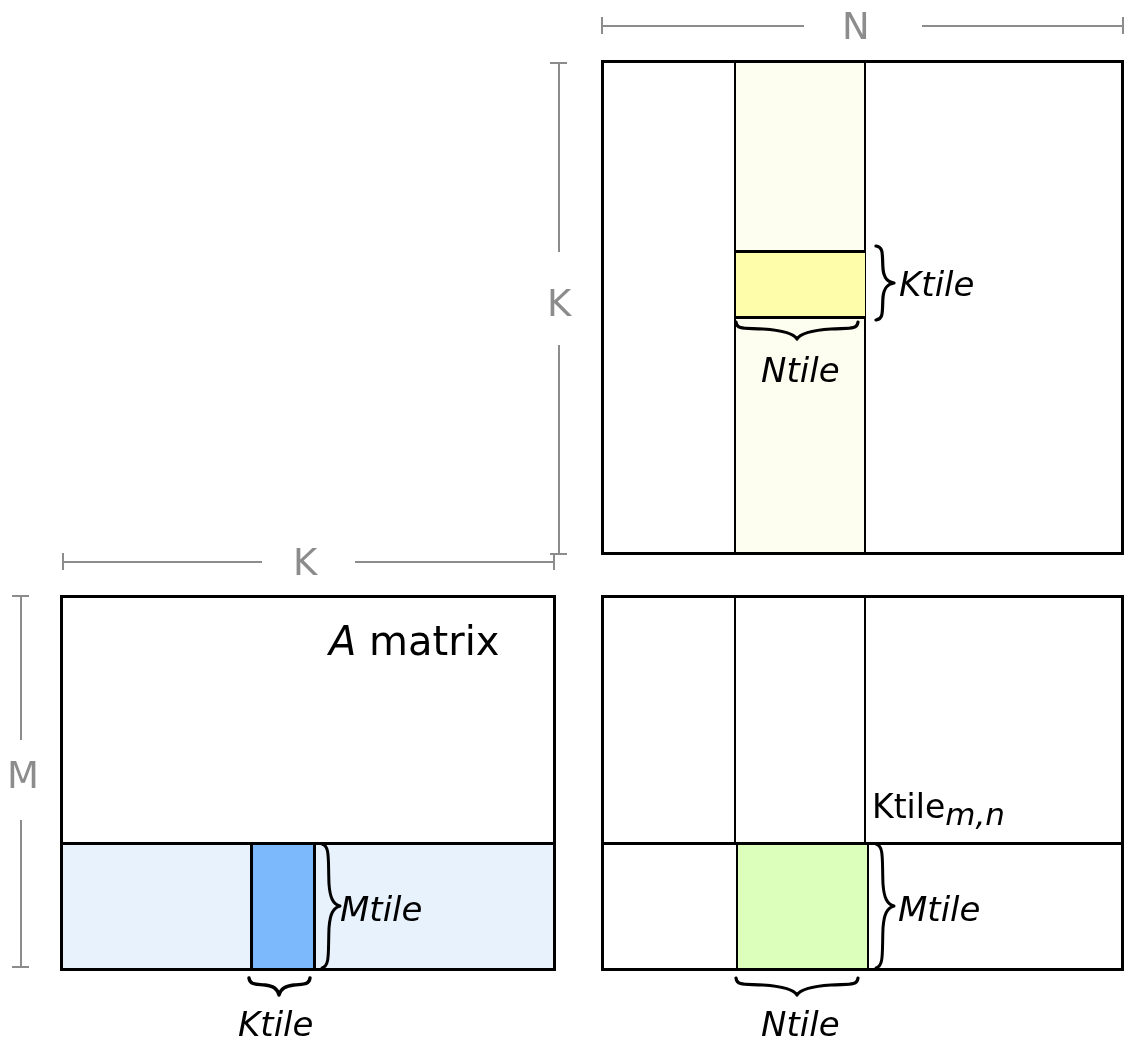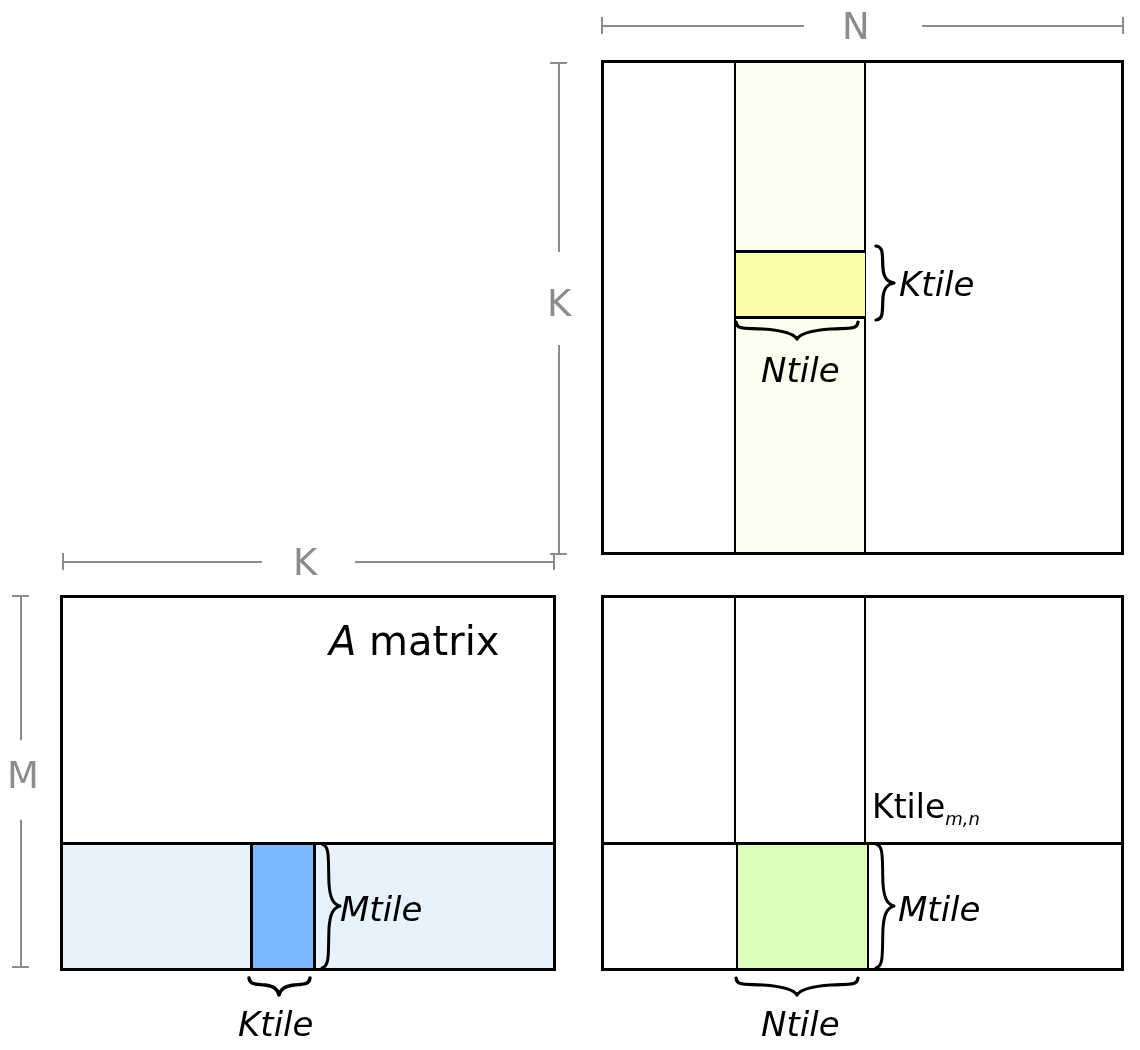--- a/index.html
+++ b/index.html
@@ -15,21 +15,21 @@
 
   
   .fill{position:absolute;}
 
   
   .mname{position:absolute;font-size:40px;line-height:1;white-space:nowrap;color:#000;}
   .mname .it{font-style:italic;}
 
   
   .blocklab{position:absolute;font-size:33px;line-height:1;white-space:nowrap;color:#000;}
-  .blocklab sub{font-style:italic;font-size:18px;vertical-align:baseline;position:relative;top:7px;}
+  .blocklab sub{font-style:italic;font-size:31px;vertical-align:baseline;position:relative;top:7px;}
 
   
   .dimline-h{position:absolute;height:2px;background:#8c8c8c;}
   .dimcap-v{position:absolute;width:2px;background:#8c8c8c;}
   .dimline-v{position:absolute;width:2px;background:#8c8c8c;}
   .dimcap-h{position:absolute;height:2px;background:#8c8c8c;}
   .dimlabel{position:absolute;color:#8c8c8c;font-size:37px;line-height:1;white-space:nowrap;}
 
   
   .brace{position:absolute;color:#000;font-weight:300;}

